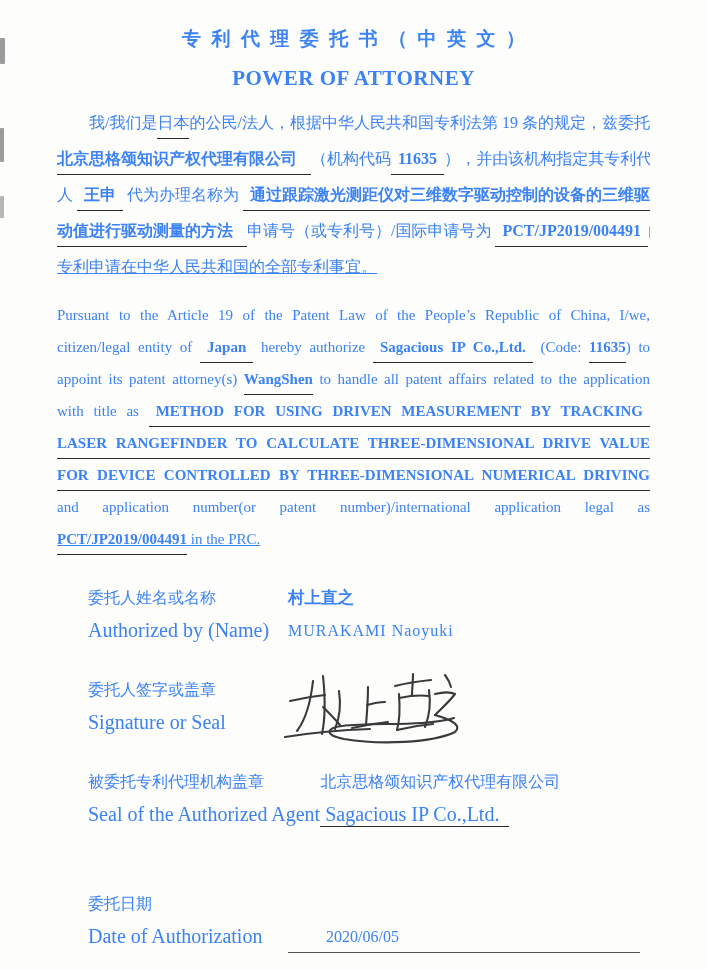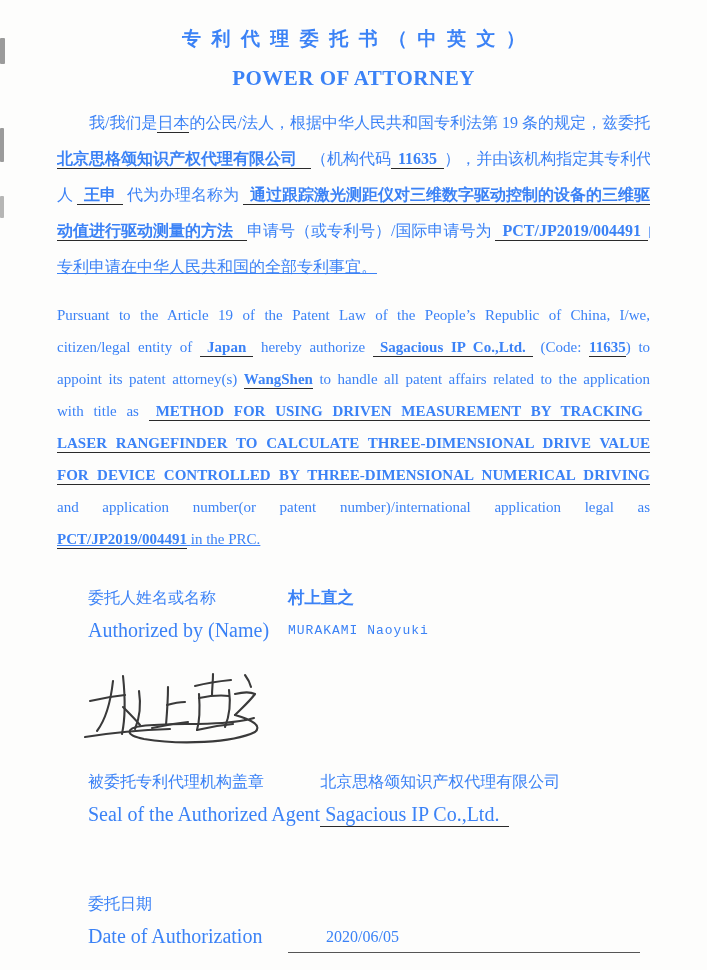--- a/index.html
+++ b/index.html
@@ -30,34 +30,34 @@
     white-space:nowrap; overflow:hidden;
   }
   .cn-para { margin-top:12px; }
   .cn-para .line { font-family:"Liberation Serif","DejaVu Serif",serif; }
   .cn-para .indent { text-indent:2em; }
   .en-para { margin-top:14px; font-size:15px; }
   .en-para .line { line-height:32px; }
   .line.last { text-align-last:left;text-decoration:underline; }
 
   .b { font-weight:bold; }
-  .u { border-bottom:1.5px solid #2a2a2a; padding-bottom:1px; }
+  .u { border-bottom:1.5px solid #2a2a2a; padding-bottom:7px; }
   .pad { padding-left:7px; padding-right:7px; }
   .padR { padding-right:14px; }
 
   .fields { margin-top:26px; margin-left:31px; font-size:16px; }
   .frow { display:flex; align-items:flex-start; }
   .frow + .frow { margin-top:26px; }
   .frow.gap-big { margin-top:56px;justify-content:flex-end; }
   .fcol-label { flex:0 0 200px; }
   .fcol-value { flex:1 1 auto; position:relative; }
   .fline { line-height:33px; white-space:nowrap; }
   .label-en { font-size:20px; }
   .val-cn-bold { font-weight:bold; font-size:16.5px; }
-  .val-mono { font-family:Liberation Mono, monospace; font-size:13px; letter-spacing:1px; }
+  .val-mono { font-family:Liberation Serif, serif; font-size:16px; letter-spacing:1px; }
   .val-underline { border-bottom:1.5px solid #2a2a2a; padding:0 10px 1px 5px; }
   .date-line {
     display:inline-block; width:352px; border-bottom:1px solid #555;
     padding-left:38px; box-sizing:border-box; line-height:30px;
   }
 
   .sig-wrap { position:absolute; left:-6px; top:-6px; width:185px; height:80px; }
   .sig-wrap svg { width:100%; height:100%; }
 </style>
 </head>
@@ -98,20 +98,24 @@
         <div class="fline">委托人姓名或名称</div>
         <div class="fline label-en">Authorized by (Name)</div>
       </div>
       <div class="fcol-value">
         <div class="fline val-cn-bold">村上直之</div>
         <div class="fline val-mono">MURAKAMI Naoyuki</div>
       </div>
     </div>
 
     <div class="frow">
+      <div class="fcol-label">
+        <div class="fline">委托人签字或盖章</div>
+        <div class="fline label-en">Signature or Seal</div>
+      </div>
       <div class="fcol-value" style="height:66px;">
         <div class="sig-wrap">
           <svg viewBox="0 0 185 80" aria-hidden="false">
             <title>村上直之</title>
             <g fill="none" stroke="#3a3a3a" stroke-width="2.1" stroke-linecap="round" stroke-linejoin="round">
 
               <path d="M31,14 C29,32 24,52 15,64"></path>
               <path d="M8,34 C20,31 33,29 43,28"></path>
               <path d="M41,9 C43,28 44,48 40,67"></path>
               <path d="M41,40 C47,46 53,52 58,58"></path>

